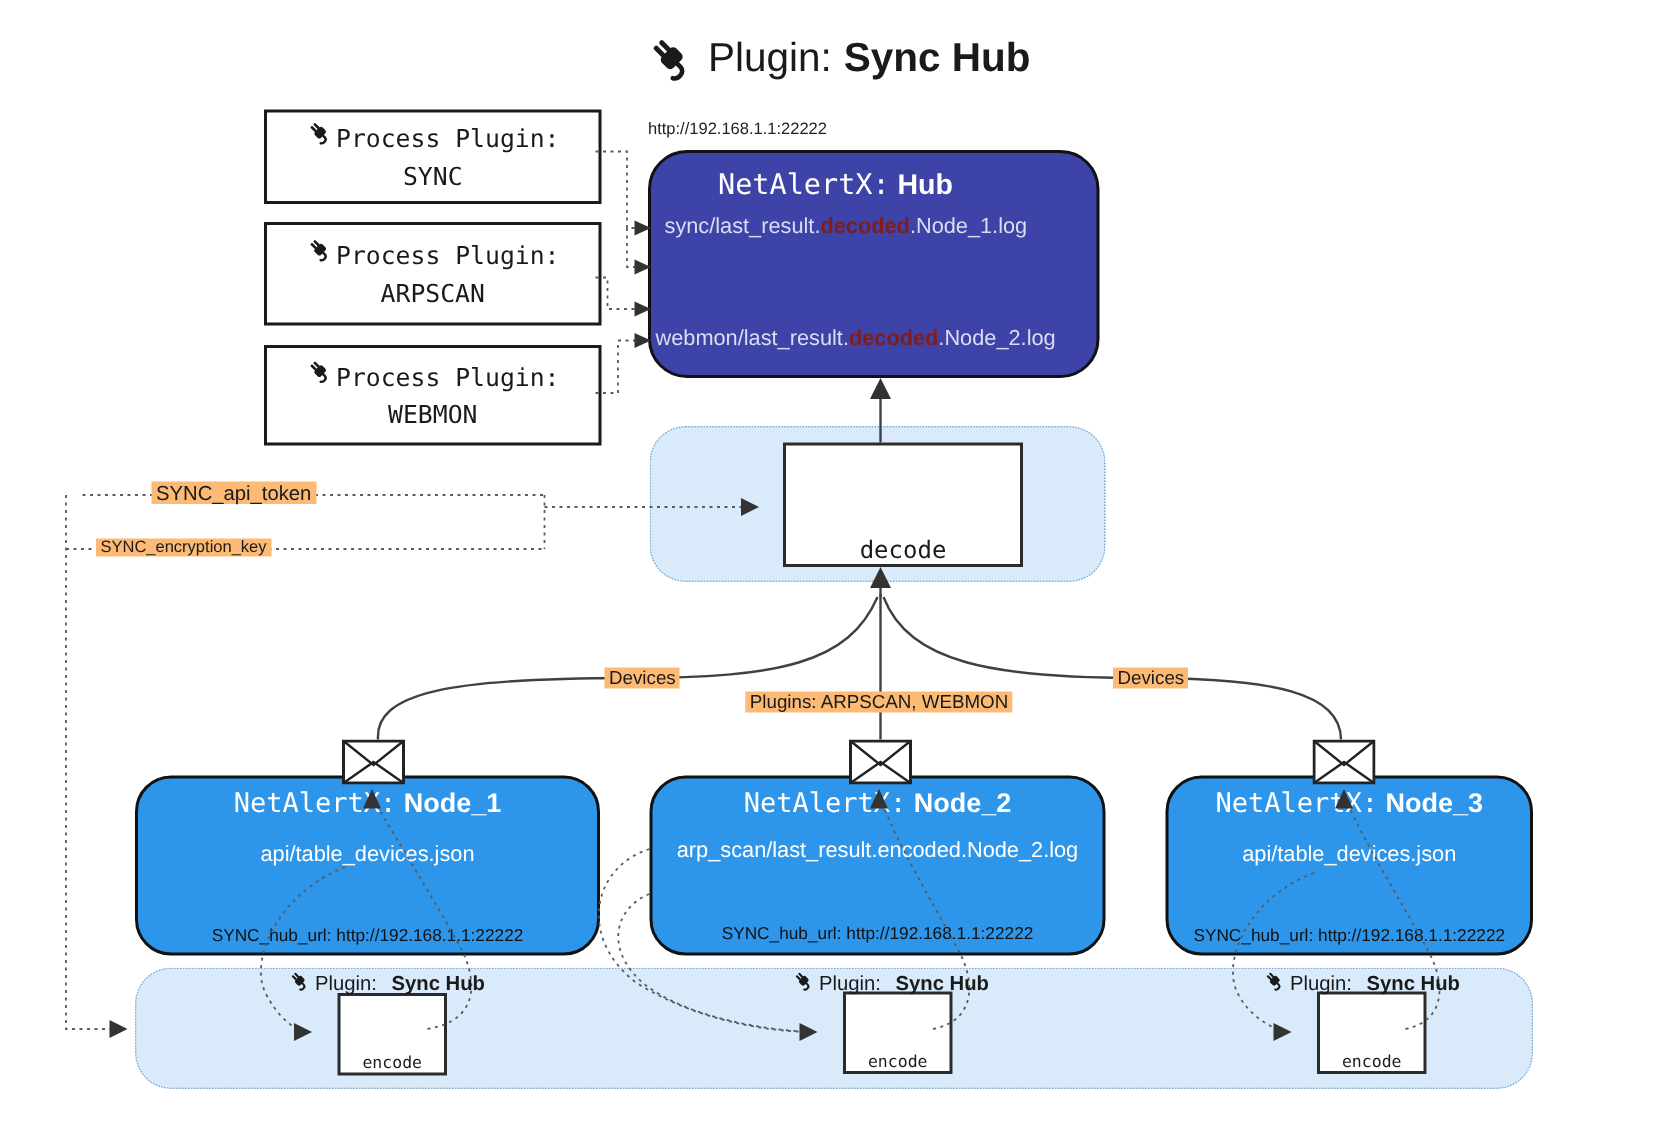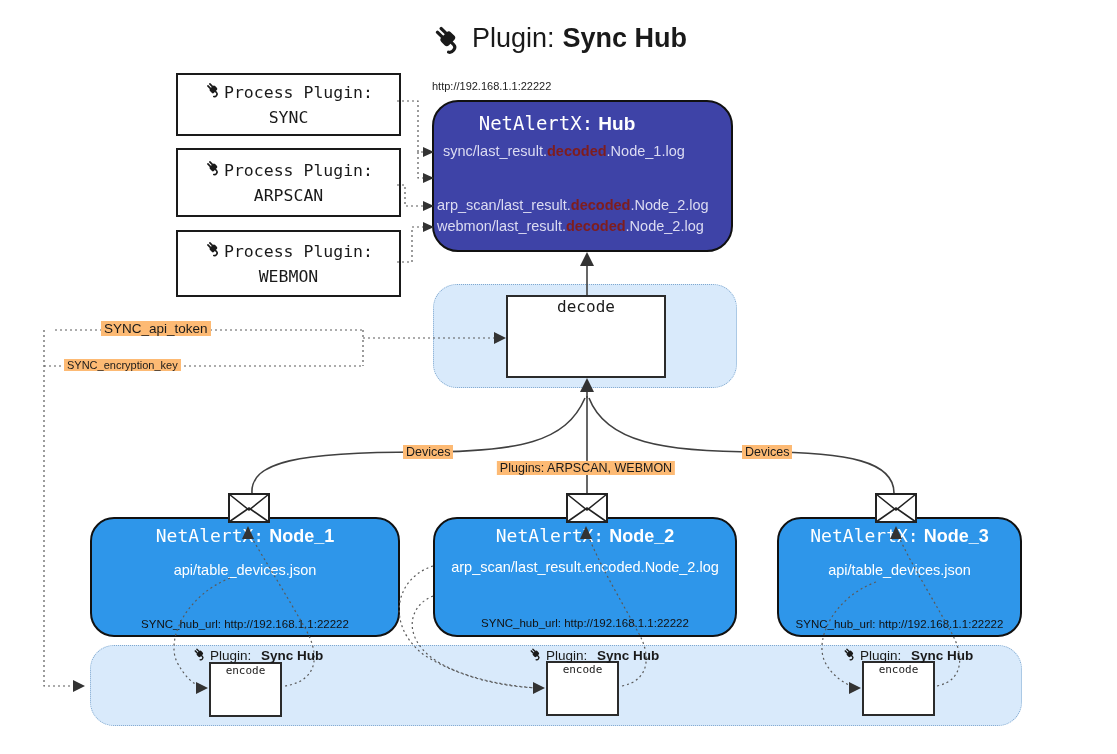--- a/index.html
+++ b/index.html
@@ -15,21 +15,21 @@
         align-items:center;justify-content:center;font-size:16.5px;line-height:25px;}
   .pbox .hdr{display:flex;align-items:center;gap:2px;}
   
   .hub{left:432px;top:100px;width:301px;height:152px;background:#3e43a7;border:2px solid #111;border-radius:26px;box-sizing:border-box;}
   .hub-title{left:432px;top:112px;width:250px;text-align:center;font-size:19px;color:#fff;}
   .hub-log{color:#dcdcf2;font-size:14.5px;white-space:nowrap;}
   .hub-log b{color:#7f1d1d;font-weight:700;}
   .url{font-size:11px;color:#222;}
   
   .lightzone{background:#d9eafb;border:1.6px dotted #7fa8cf;border-radius:24px;box-sizing:border-box;}
-  .wbox{background:#fff;border:2px solid #2b2b2b;display:flex;align-items:flex-start;justify-content:center;box-sizing:border-box;}
+  .wbox{background:#fff;border:2px solid #2b2b2b;display:flex;align-items:flex-end;justify-content:center;box-sizing:border-box;margin-left:16px;}
   
   .node{background:#2e96ea;border:2px solid #111;border-radius:24px;box-sizing:border-box;top:517px;height:120px;}
   .node-title{top:525px;text-align:center;font-size:18px;color:#fff;white-space:nowrap;}
   .node-line{text-align:center;font-size:14.5px;color:#fff;white-space:nowrap;}
   .node-url{text-align:center;font-size:11.5px;color:#111;white-space:nowrap;}
   
   .elabel{background:#fdba74;padding:0 3px;font-size:12.5px;white-space:nowrap;z-index:6;}
   .bandlabel{display:flex;align-items:center;gap:3px;font-size:13.5px;white-space:nowrap;z-index:6;}
   .bandlabel b{font-weight:700;}
   svg.overlay{left:0;top:0;z-index:5;pointer-events:none;}
@@ -96,21 +96,20 @@
           </svg></span>
         <span class="mono">Process Plugin:</span>
       </span>
     <span class="mono">WEBMON</span>
   </div>
 
   <div class="abs url z6" style="left:432px;top:80px;width:301px;">http://192.168.1.1:22222</div>
   <div class="abs hub z1"></div>
   <div class="abs hub-title z3"><span class="mono">NetAlertX:</span> <b>Hub</b></div>
   <div class="abs hub-log z3" style="left:443px;top:143px"><span>sync/last_result.</span><b>decoded</b><span>.Node_1.log</span></div>
-  <div class="abs hub-log z3" style="left:437px;top:197px"><span>arp_scan/last_result.</span><b>decoded</b><span>.Node_2.log</span></div>
   <div class="abs hub-log z3" style="left:437px;top:218px"><span>webmon/last_result.</span><b>decoded</b><span>.Node_2.log</span></div>
 
   <div class="abs lightzone z1" style="left:433px;top:284px;width:304px;height:104px"></div>
   <div class="abs wbox mono z2" style="left:506px;top:295px;width:160px;height:83px;font-size:16px">
       <span>decode</span>
     </div>
 
   <div class="abs elabel" style="left:101px;top:321px;font-size:13.5px">SYNC_api_token</div>
   <div class="abs elabel" style="left:64px;top:359px;font-size:11px">SYNC_encryption_key</div>
 

